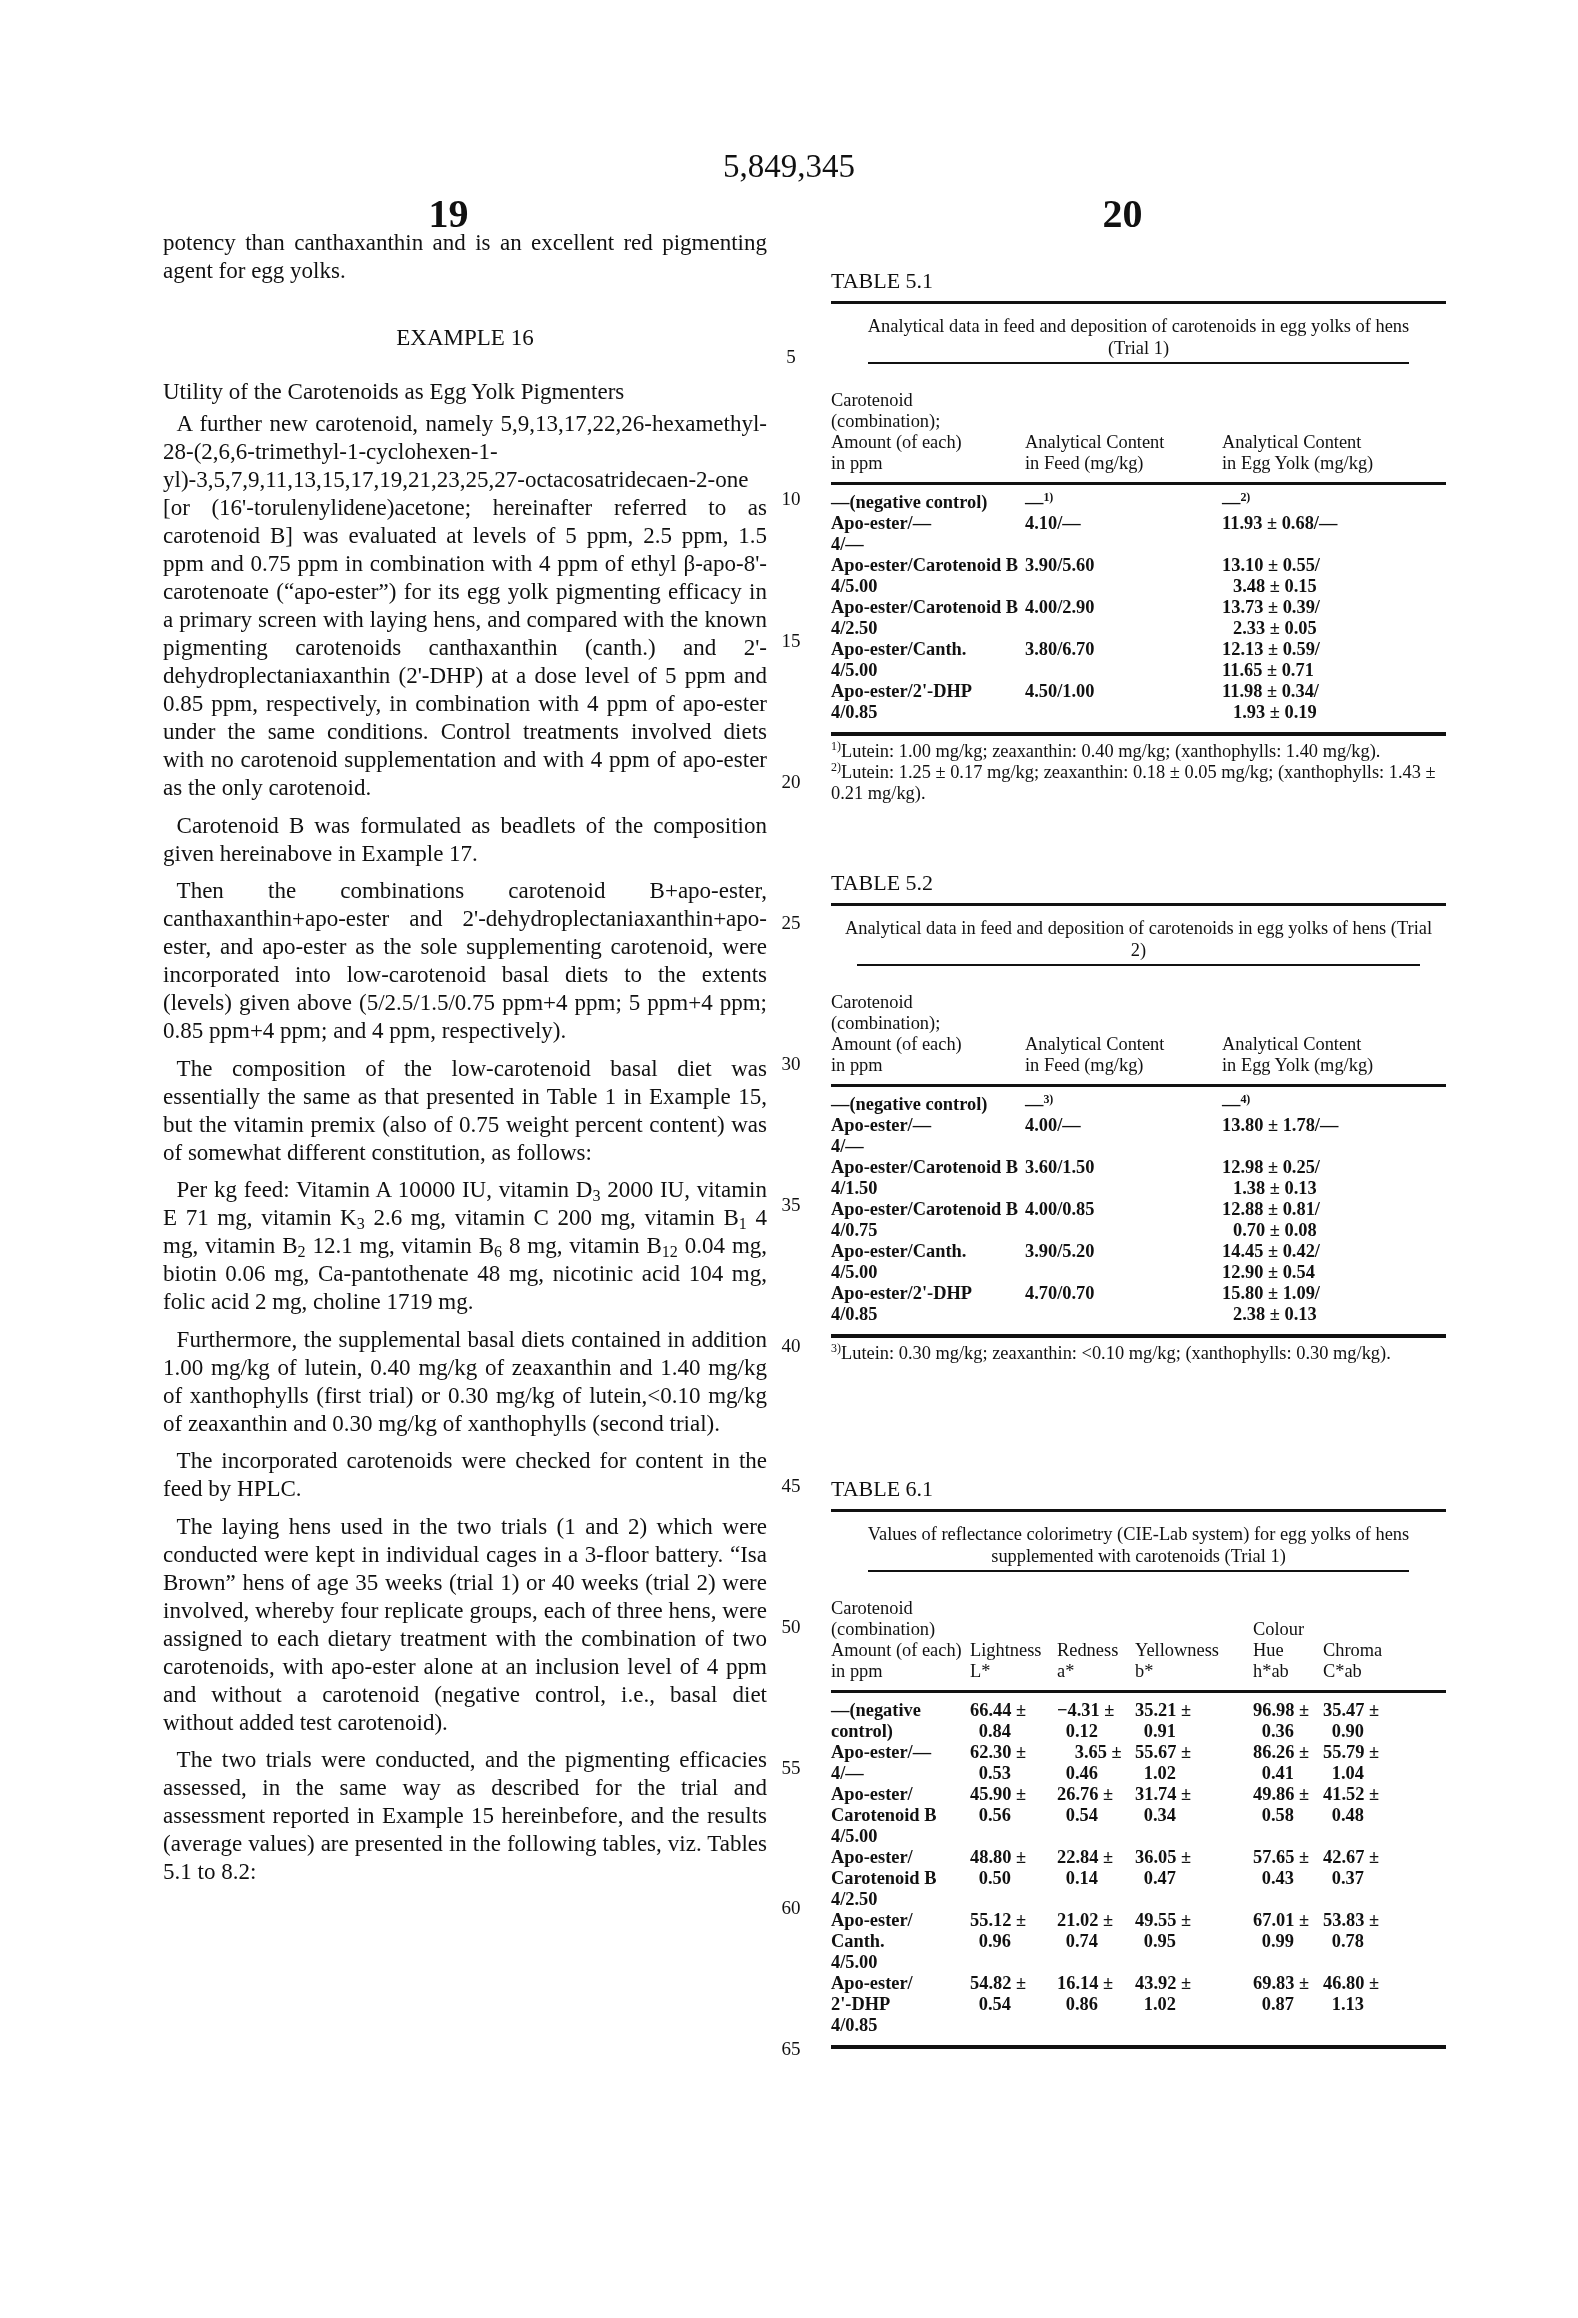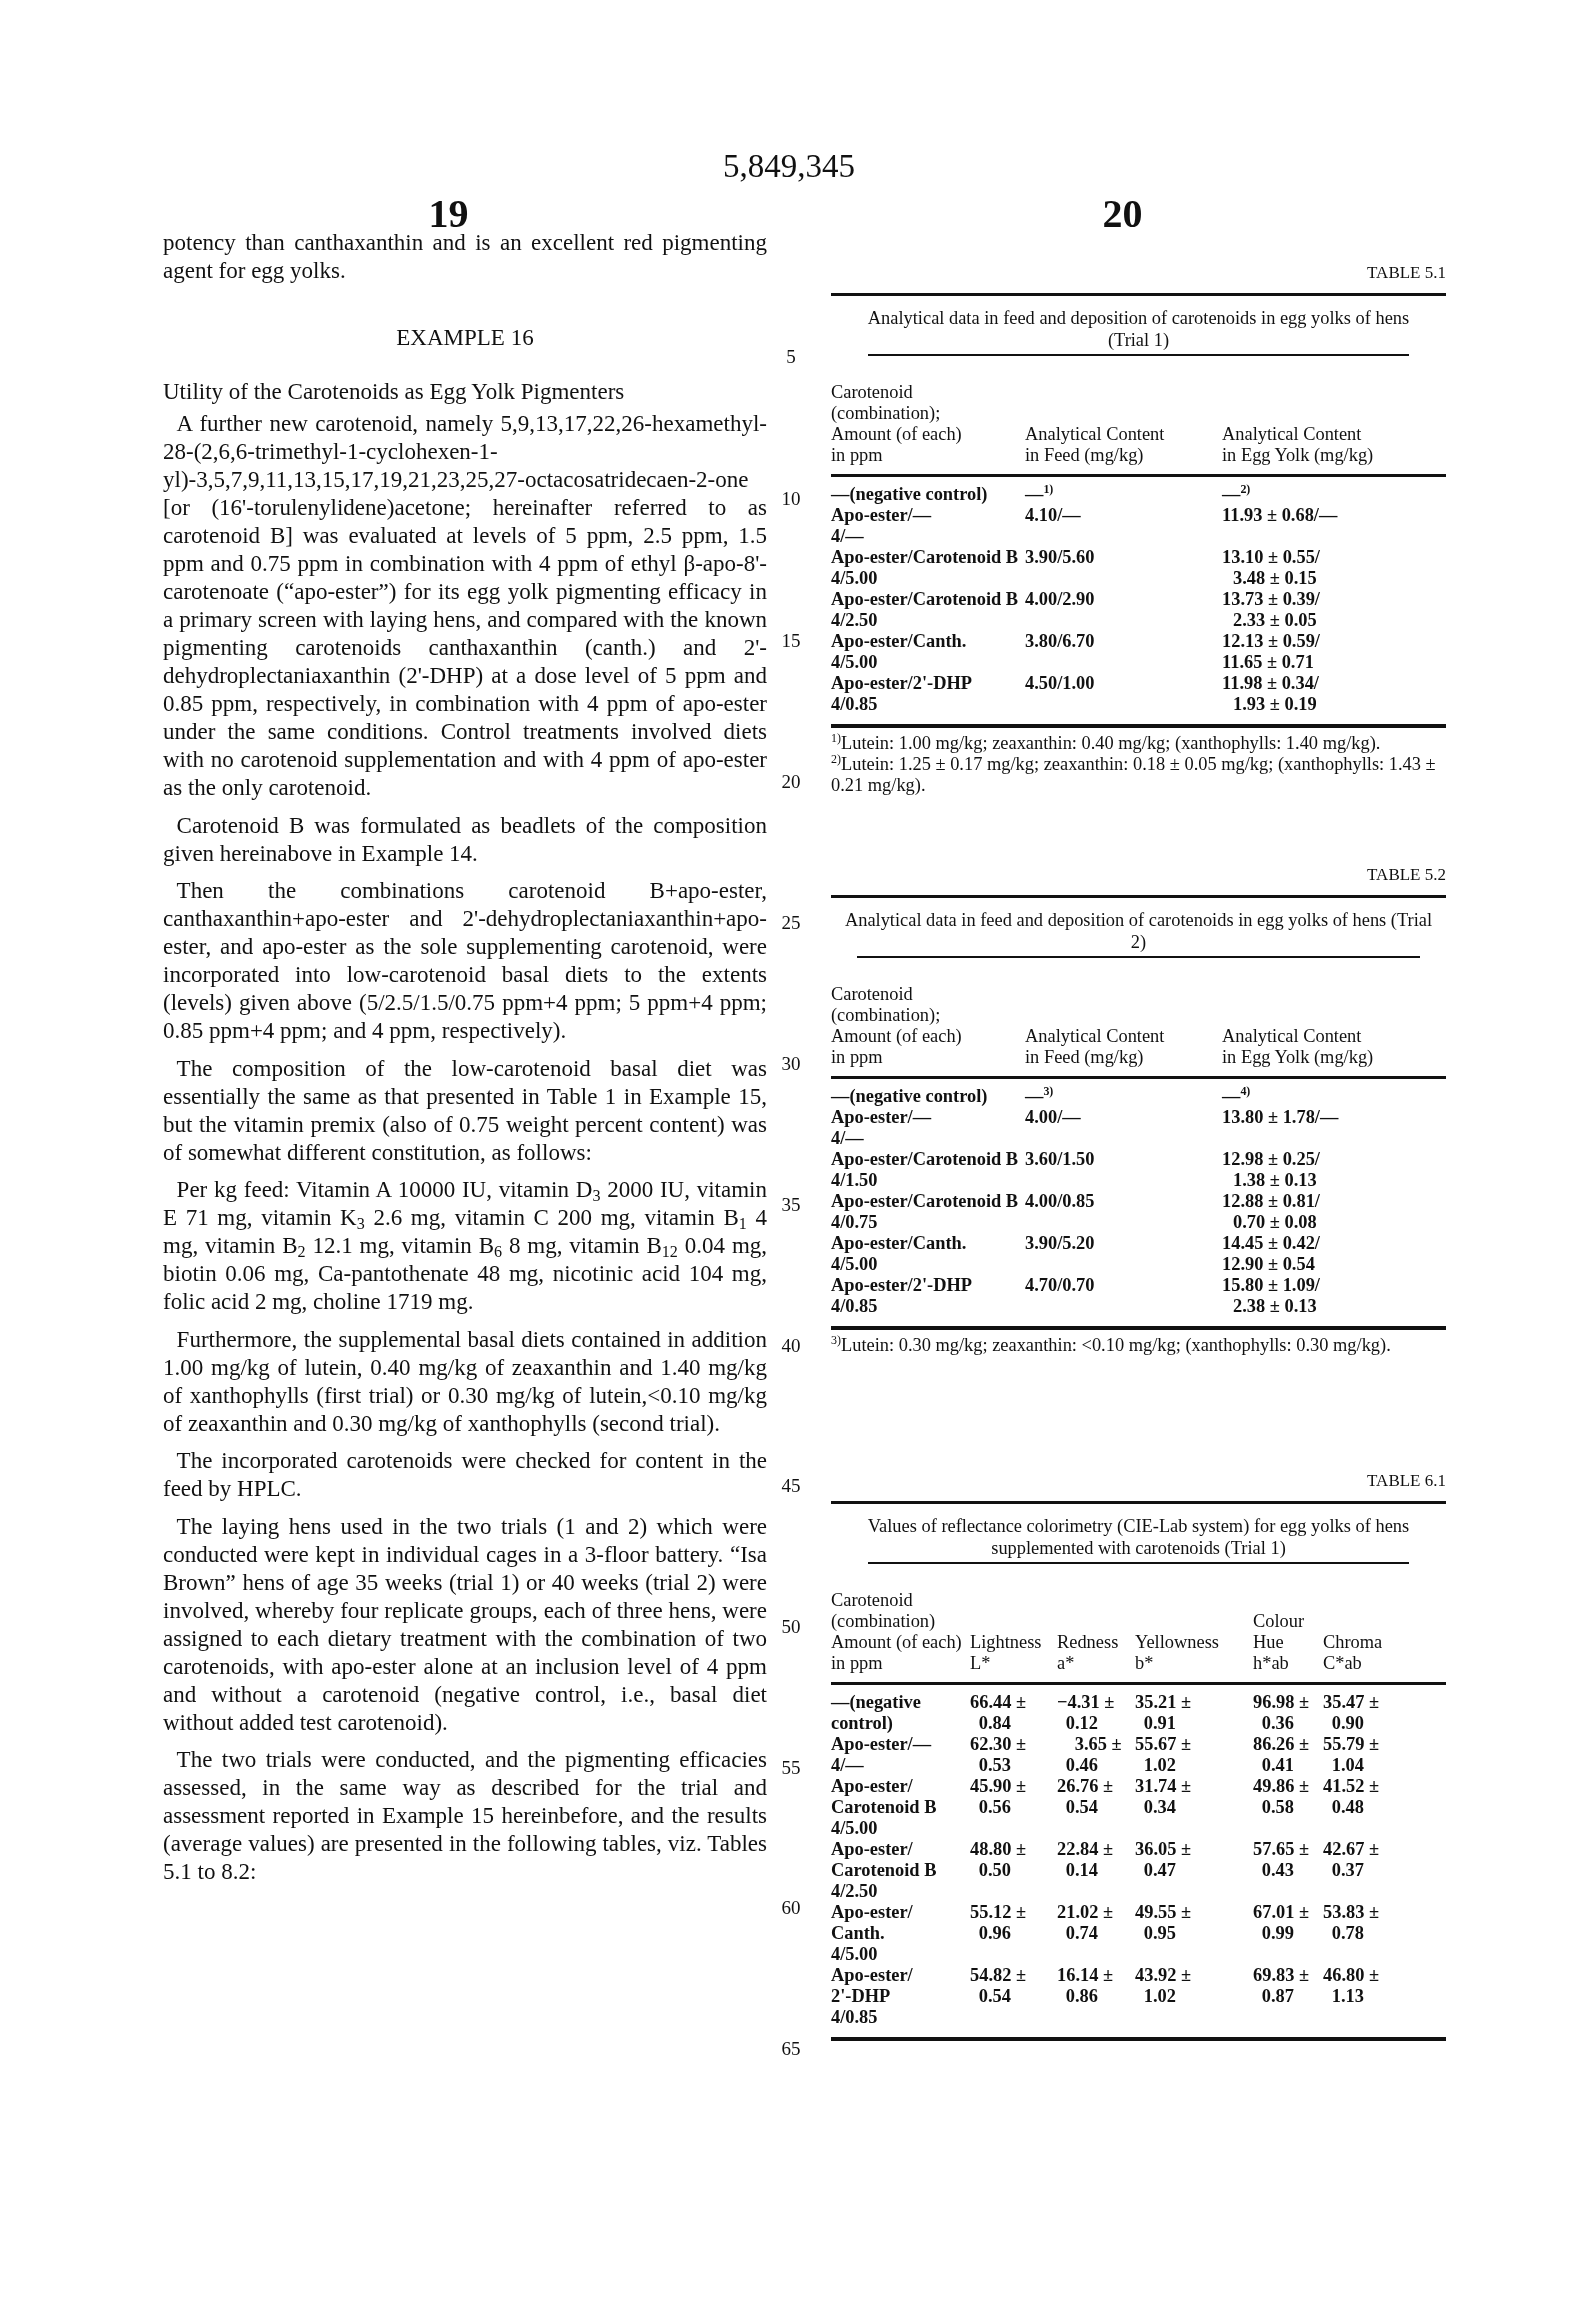--- a/index.html
+++ b/index.html
@@ -21,21 +21,21 @@
   .leftcol h3 { font-weight: normal; font-size: 23px; text-align: center; margin: 39px 0 26px 0; }
   .leftcol .subhead { margin: 0 0 4px 0; text-indent: 0; }
   sub { font-size: 70%; vertical-align: -4.1px; line-height: 0; }
   sup { font-size: 65%; vertical-align: 6.8px; line-height: 0; }
 
   
   .lineno { font-size: 19px; width: 34px; text-align: center; left: 774px; }
 
   
   .tbl { left: 831px; width: 615px; font-size: 18.4px; line-height: 21px; }
-  .tbl .ttitle { text-align: right; font-size: 17px; margin-bottom: 9.5px; }
+  .tbl .ttitle { text-align: left; font-size: 22px; margin-bottom: 9.5px; margin-top: 8px; }
   .tbl .rule-thick { height: 3.4px; background: #111; }
   .tbl .caption { text-align: center; margin: 11px 20.4px 0 20.4px; line-height: 22px; }
   .tbl .caption-rule { height: 2px; background: #111; margin: 2.7px 37px 0 37px; }
   .tbl .head { display: flex; margin-top: 26px; padding-bottom: 8.2px; }
   .tbl .row { display: flex; }
   .tbl .c1 { width: 194px; }
   .tbl .c2 { width: 197px; }
   .tbl .c3 { width: 224px; }
   .tbl .body { padding-top: 6.8px; padding-bottom: 9.5px; font-weight: bold; }
   .tbl .foot { margin-top: 5.4px; text-align: left; }
@@ -57,21 +57,21 @@
 
 <div class="abs patno">5,849,345</div>
 <div class="abs colno left">19</div>
 <div class="abs colno right">20</div>
 
 <div class="abs leftcol">
   <p class="noindent">potency than canthaxanthin and is an excellent red pigmenting agent for egg yolks.</p>
   <h3>EXAMPLE 16</h3>
   <p class="subhead">Utility of the Carotenoids as Egg Yolk Pigmenters</p>
   <p>A further new carotenoid, namely 5,9,13,17,22,26-hexamethyl-28-(2,6,6-trimethyl-1-cyclohexen-1-yl)-3,5,7,9,11,13,15,17,19,21,23,25,27-octacosatridecaen-2-one [or (16'-torulenylidene)acetone; hereinafter referred to as carotenoid B] was evaluated at levels of 5 ppm, 2.5 ppm, 1.5 ppm and 0.75 ppm in combination with 4 ppm of ethyl β-apo-8'-carotenoate (“apo-ester”) for its egg yolk pigmenting efficacy in a primary screen with laying hens, and compared with the known pigmenting carotenoids canthaxanthin (canth.) and 2'-dehydroplectaniaxanthin (2'-DHP) at a dose level of 5 ppm and 0.85 ppm, respectively, in combination with 4 ppm of apo-ester under the same conditions. Control treatments involved diets with no carotenoid supplementation and with 4 ppm of apo-ester as the only carotenoid.</p>
-  <p>Carotenoid B was formulated as beadlets of the composition given hereinabove in Example 14.</p>
+  <p>Carotenoid B was formulated as beadlets of the composition given hereinabove in Example 17.</p>
   <p>Then the combinations carotenoid B+apo-ester, canthaxanthin+apo-ester and 2'-dehydroplectaniaxanthin+apo-ester, and apo-ester as the sole supplementing carotenoid, were incorporated into low-carotenoid basal diets to the extents (levels) given above (5/2.5/1.5/0.75 ppm+4 ppm; 5 ppm+4 ppm; 0.85 ppm+4 ppm; and 4 ppm, respectively).</p>
   <p>The composition of the low-carotenoid basal diet was essentially the same as that presented in Table 1 in Example 15, but the vitamin premix (also of 0.75 weight percent content) was of somewhat different constitution, as follows:</p>
   <p><span>Per kg feed: Vitamin A 10000 IU, vitamin D</span><sub>3</sub><span> 2000 IU, vitamin E 71 mg, vitamin K</span><sub>3</sub><span> 2.6 mg, vitamin C 200 mg, vitamin B</span><sub>1</sub><span> 4 mg, vitamin B</span><sub>2</sub><span> 12.1 mg, vitamin B</span><sub>6</sub><span> 8 mg, vitamin B</span><sub>12</sub><span> 0.04 mg, biotin 0.06 mg, Ca-pantothenate 48 mg, nicotinic acid 104 mg, folic acid 2 mg, choline 1719 mg.</span></p>
   <p>Furthermore, the supplemental basal diets contained in addition 1.00 mg/kg of lutein, 0.40 mg/kg of zeaxanthin and 1.40 mg/kg of xanthophylls (first trial) or 0.30 mg/kg of lutein,&lt;0.10 mg/kg of zeaxanthin and 0.30 mg/kg of xanthophylls (second trial).</p>
   <p>The incorporated carotenoids were checked for content in the feed by HPLC.</p>
   <p>The laying hens used in the two trials (1 and 2) which were conducted were kept in individual cages in a 3-floor battery. “Isa Brown” hens of age 35 weeks (trial 1) or 40 weeks (trial 2) were involved, whereby four replicate groups, each of three hens, were assigned to each dietary treatment with the combination of two carotenoids, with apo-ester alone at an inclusion level of 4 ppm and without a carotenoid (negative control, i.e., basal diet without added test carotenoid).</p>
   <p>The two trials were conducted, and the pigmenting efficacies assessed, in the same way as described for the trial and assessment reported in Example 15 hereinbefore, and the results (average values) are presented in the following tables, viz. Tables 5.1 to 8.2:</p>
 </div>
 
 <div class="abs lineno" style="top:346px">5</div>

